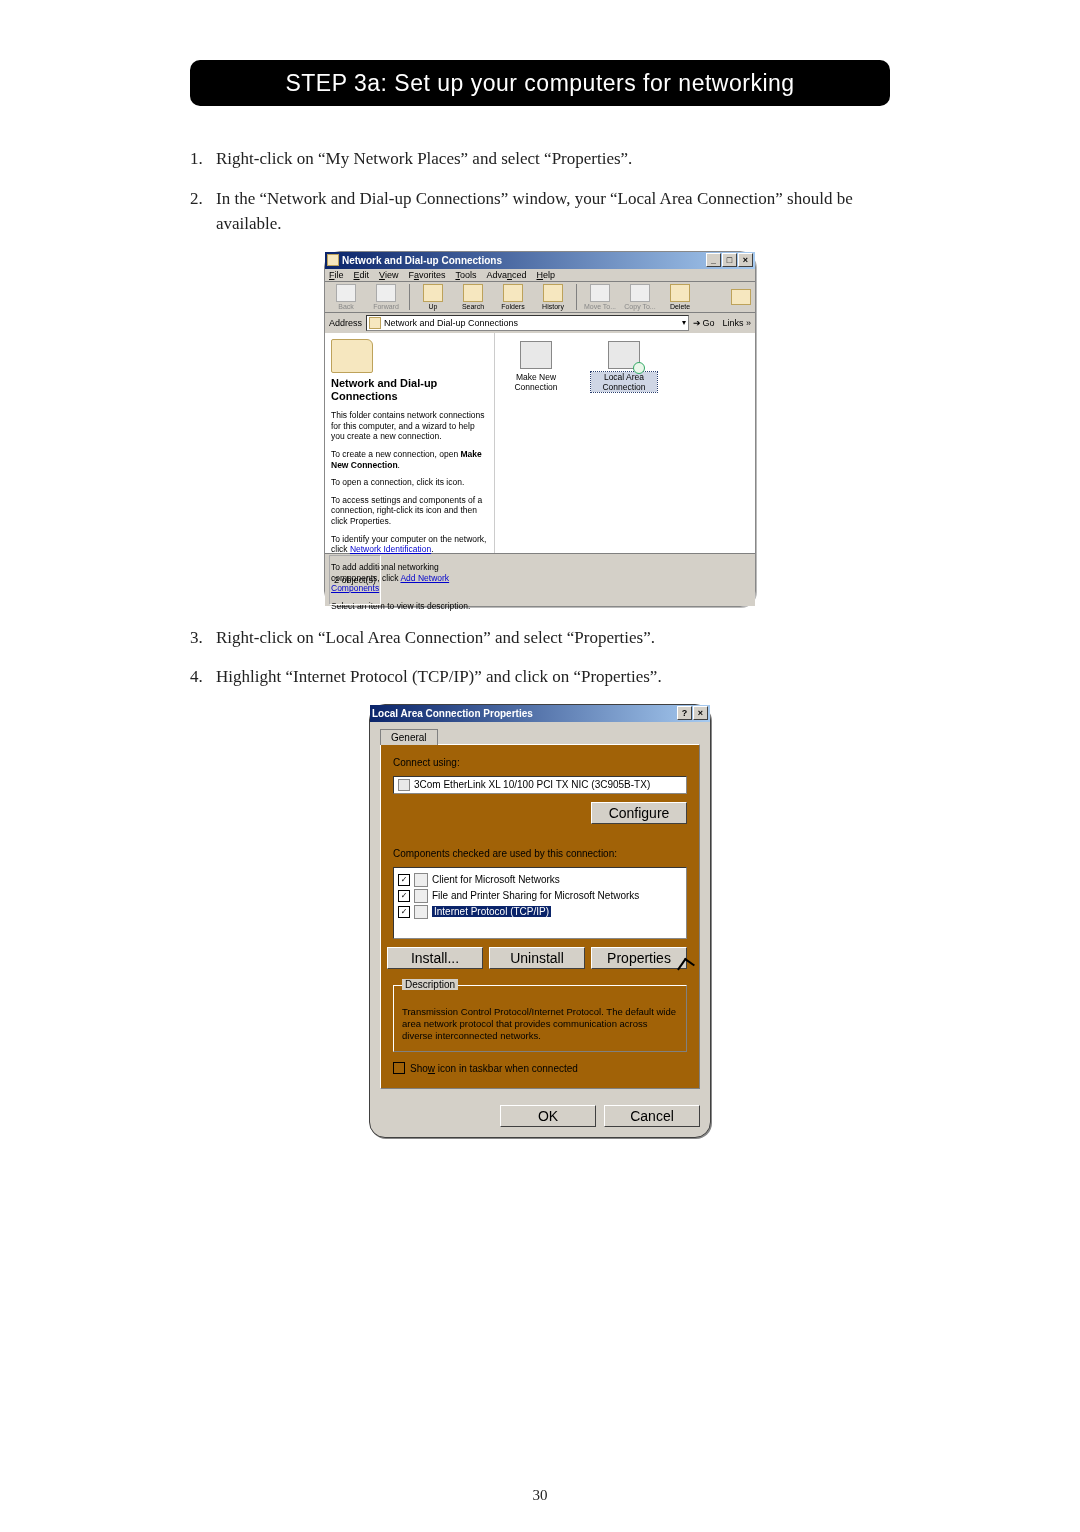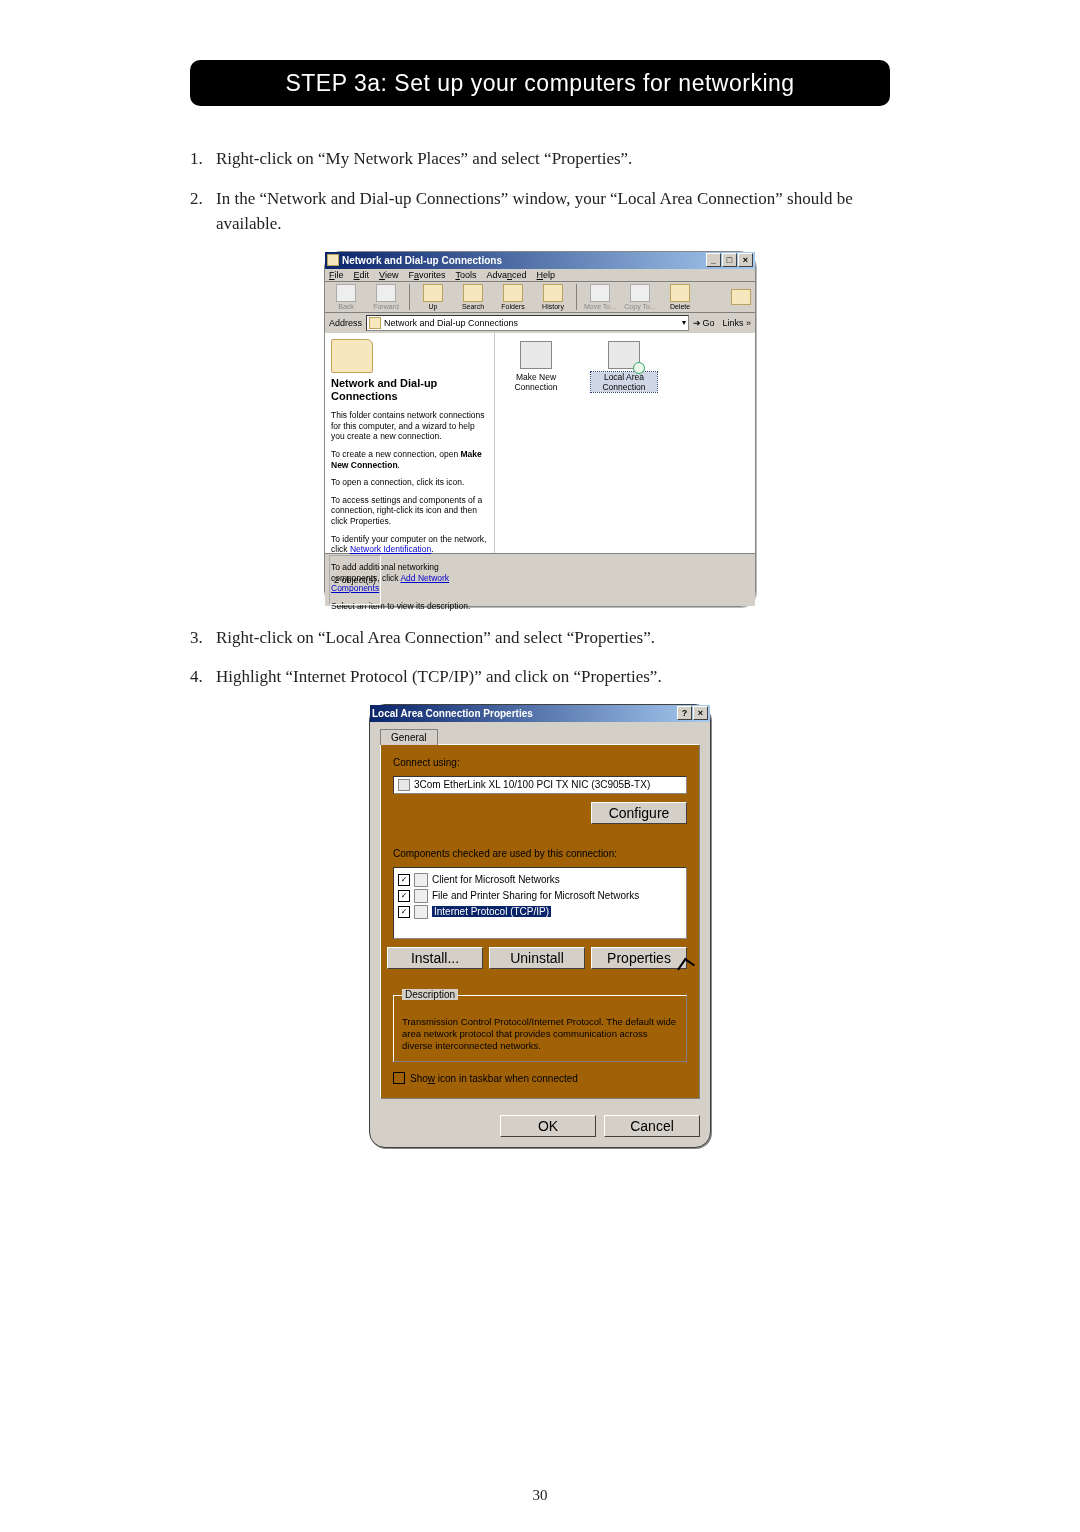--- a/index.html
+++ b/index.html
@@ -206,21 +206,21 @@
   .btnrow.spread { justify-content:flex-end; }
   .listbox {
     background:#fff; border:1px inset #888; height:64px; padding:3px 4px; font-size:10px;
   }
   .listbox .item { display:flex; align-items:center; gap:4px; margin:2px 0; }
   .listbox .chk { width:10px; height:10px; border:1px solid #000; display:flex; align-items:center; justify-content:center; font-size:8px; }
   .listbox .ic { width:12px; height:12px; background:#eee; border:1px solid #888; }
   .listbox .item.sel .txt { background:#0a246a; color:#fff; padding:0 2px; }
   .group {
     border:1px solid #808080; border-top-color:#fff; border-left-color:#fff;
-    position:relative; padding:20px 8px 8px; margin-top:26px;
+    position:relative; padding:20px 8px 8px; margin-top:16px;
   }
   .group .legend {
     position:absolute; top:-7px; left:8px; background:#d4d0c8; padding:0 3px; font-size:10px;
   }
   .chkline { display:flex; align-items:flex-end; gap:5px; margin-top:10px; font-size:10px;}
   .chkline .chk { width:10px; height:10px; border:1px solid #000; }
   .dlg .footer { display:flex; justify-content:flex-end; gap:8px; padding:6px 10px 10px; }
   .cursor {
     position:relative;
   }

